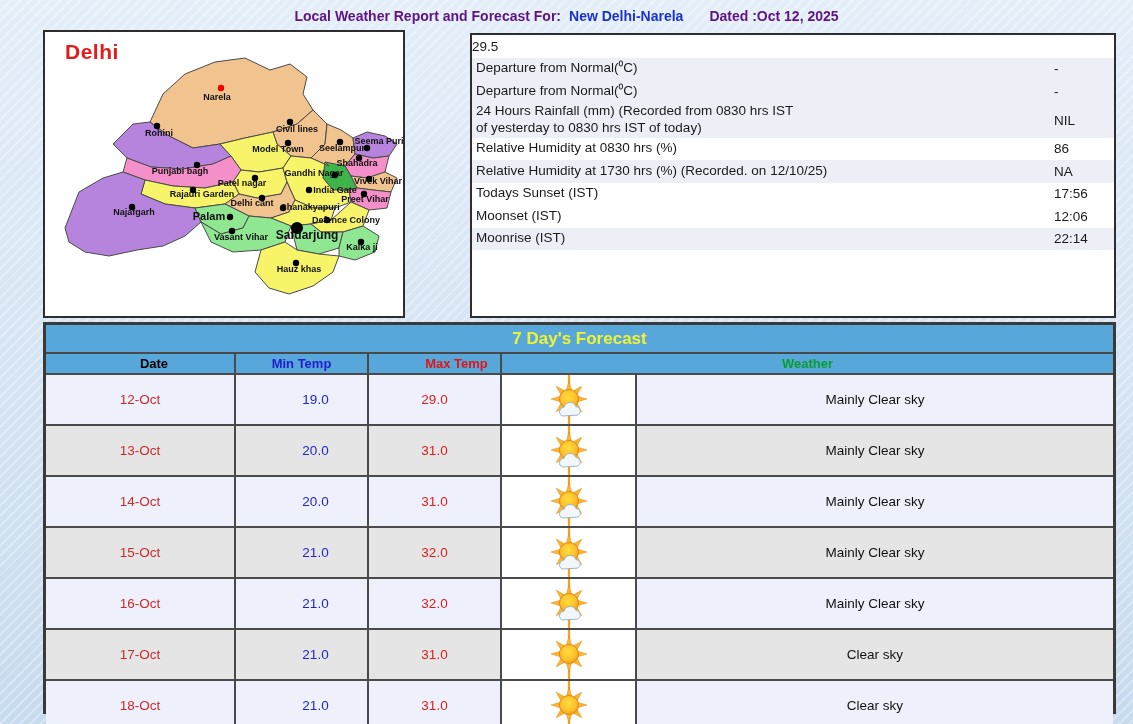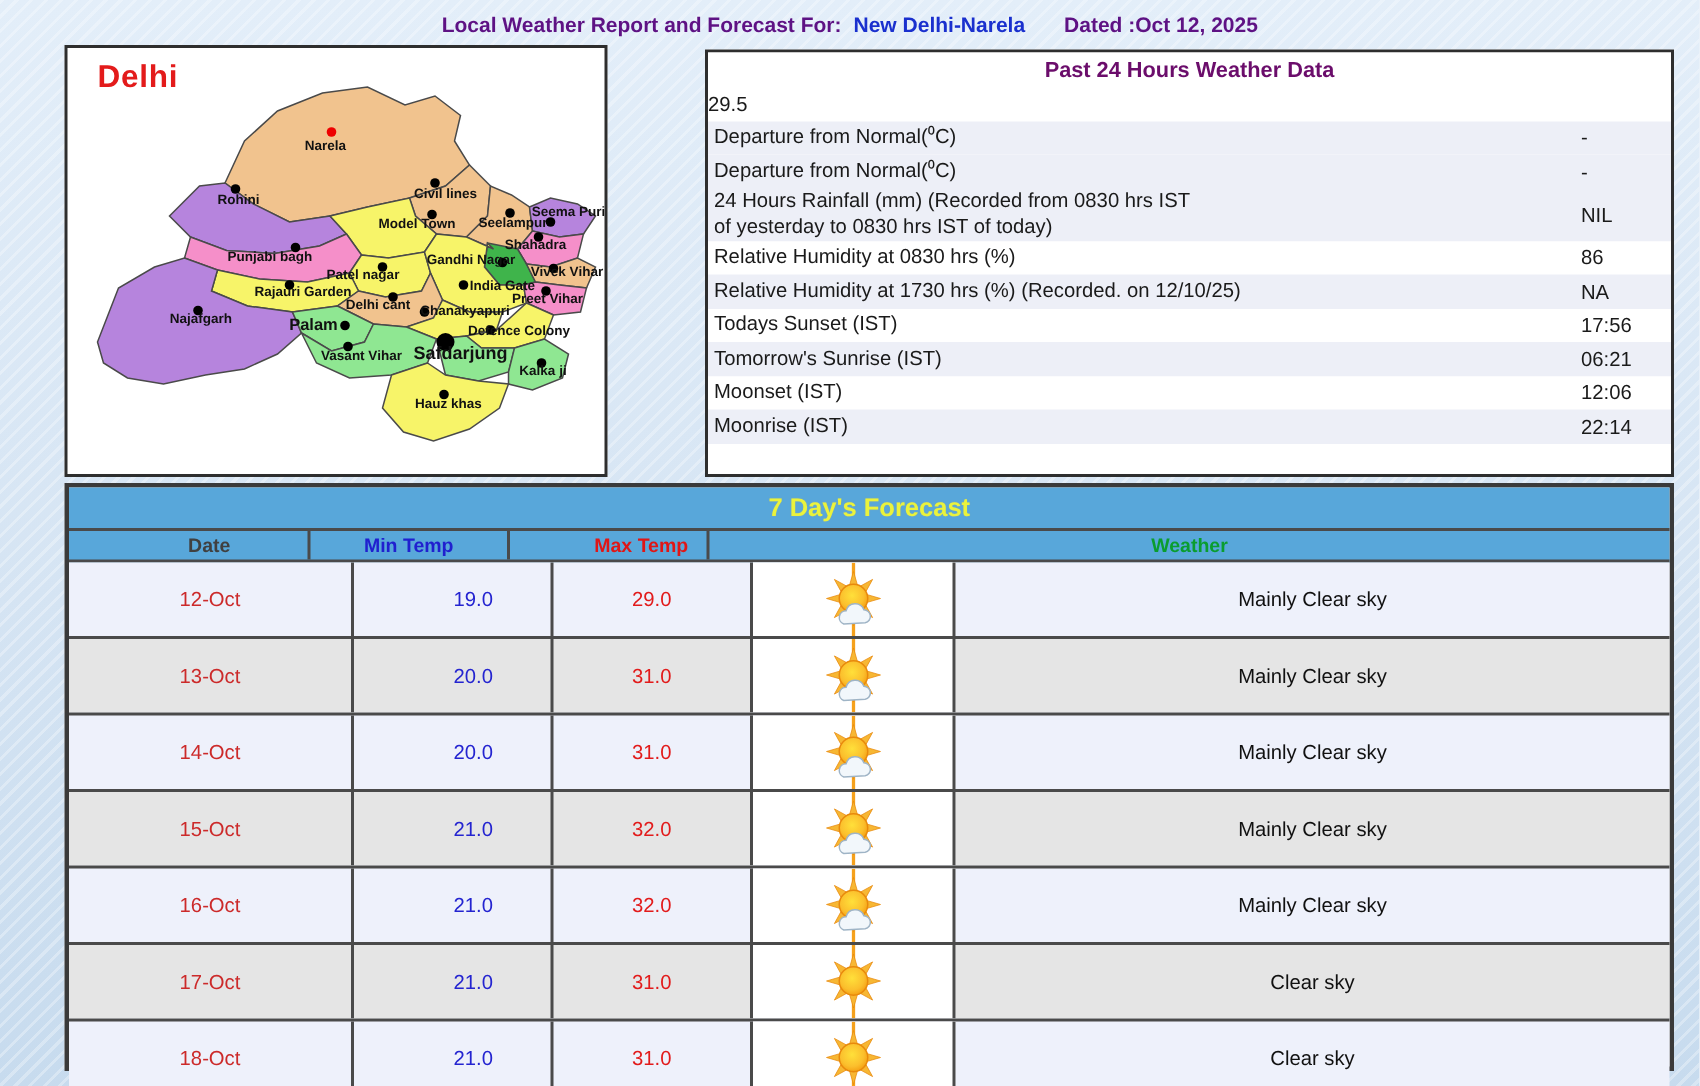--- a/index.html
+++ b/index.html
@@ -60,21 +60,21 @@
   .f-band{
     flex:0 0 27px;background:#58a7da;border-bottom:2px solid #4a4a4a;
     display:flex;align-items:center;justify-content:center;
     color:#eaf33c;font-size:17px;font-weight:bold;text-shadow:0 0 1px #8aa;
   }
   .f-colhead{
     flex:0 0 19px;background:#58a7da;border-bottom:2px solid #4a4a4a;
     display:flex;font-size:13px;font-weight:bold;
   }
   .f-colhead .hc{display:flex;align-items:center;justify-content:center;box-sizing:border-box;}
-  .hc-date{width:161px;border-right:2px solid #4a4a4a;color:#404040;padding-left:28px;}
+  .hc-date{width:190px;border-right:2px solid #4a4a4a;color:#000000;padding-left:28px;}
   .hc-min{width:133px;border-right:2px solid #4a4a4a;color:#2020cf;}
   .hc-max{width:133px;border-right:2px solid #4a4a4a;color:#e01616;padding-left:44px;}
   .hc-weather{flex:1;color:#0a9d2f;}
   .f-body{flex:1;display:flex;flex-direction:column;}
   .frow{flex:1;display:flex;border-top:2px solid #4a4a4a;background:#e5e5e5;font-size:13.5px;}
   .frow:first-child{border-top:none;}
   .frow.tint{background:#eef1fb;}
   .fc{display:flex;align-items:center;justify-content:center;box-sizing:border-box;}
   .c-date{width:190px;border-right:2px solid #4a4a4a;color:#cc2a2a;}
   .c-min{width:133px;border-right:2px solid #4a4a4a;color:#2424d0;padding-left:28px;}
@@ -195,21 +195,20 @@
         <text x="262" y="207" text-anchor="middle" font-size="12" font-weight="bold" fill="#111">Safdarjung</text>
         <circle cx="316" cy="210" r="3.2" fill="#000"></circle>
         <text x="317" y="218" text-anchor="middle" font-size="9" font-weight="bold" fill="#111">Kalka ji</text>
         <circle cx="251" cy="231" r="3.2" fill="#000"></circle>
         <text x="254" y="240" text-anchor="middle" font-size="9" font-weight="bold" fill="#111">Hauz khas</text>
       </svg>
     <div class="map-title">Delhi</div>
   </div>
 
   <div class="p24">
-    <div class="p24-header">Past 24 Hours Weather Data</div>
 
     <div class="p24row">
       <div class="p24value">29.5</div>
     </div>
     <div class="p24row lt">
       <div class="p24label">Departure from Normal(⁰C)</div>
       <div class="p24value">-</div>
     </div>
     <div class="p24row lt">
       <div class="p24label">Departure from Normal(⁰C)</div>
@@ -224,24 +223,20 @@
       <div class="p24label">Relative Humidity at 0830 hrs (%)</div>
       <div class="p24value">86</div>
     </div>
     <div class="p24row lt">
       <div class="p24label">Relative Humidity at 1730 hrs (%) (Recorded. on 12/10/25)</div>
       <div class="p24value">NA</div>
     </div>
     <div class="p24row">
       <div class="p24label">Todays Sunset (IST)</div>
       <div class="p24value">17:56</div>
-    </div>
-    <div class="p24row lt">
-      <div class="p24label">Tomorrow's Sunrise (IST)</div>
-      <div class="p24value">06:21</div>
     </div>
     <div class="p24row">
       <div class="p24label">Moonset (IST)</div>
       <div class="p24value">12:06</div>
     </div>
     <div class="p24row lt">
       <div class="p24label">Moonrise (IST)</div>
       <div class="p24value">22:14</div>
     </div>
   </div>

